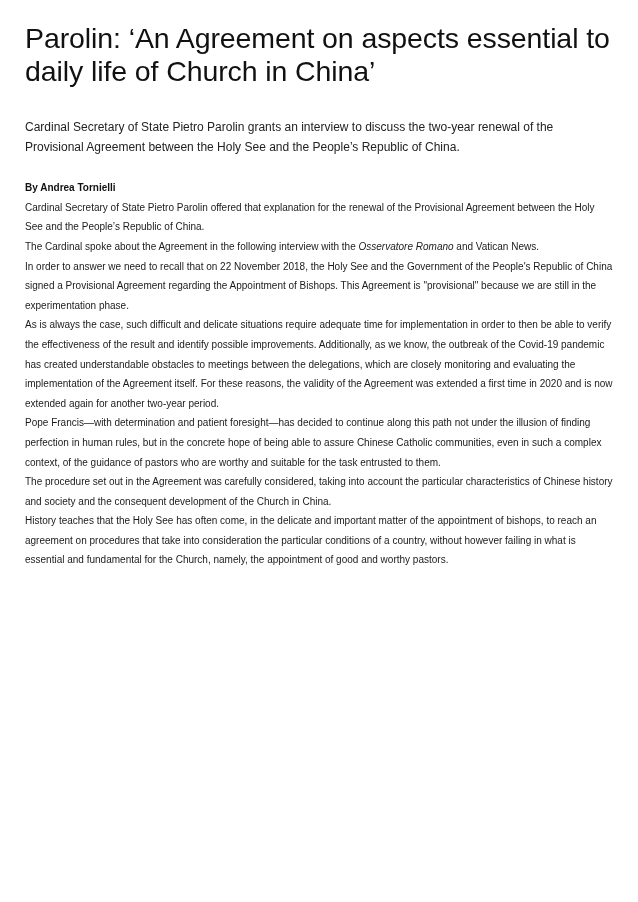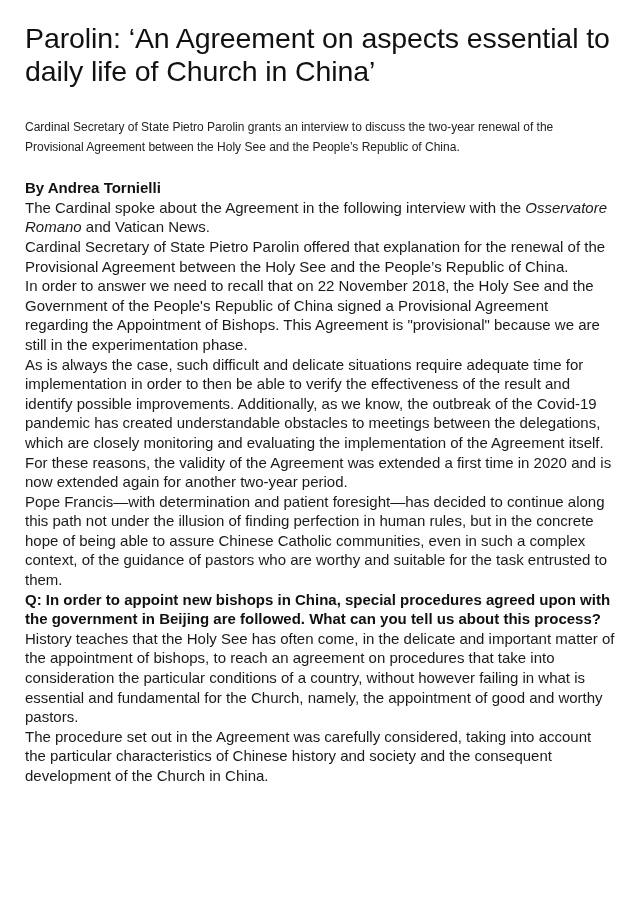--- a/index.html
+++ b/index.html
@@ -31,21 +31,21 @@
       letter-spacing: -0.1px;
     }
     .subtitle {
       margin-top: 30px;
       font-size: 12px;
       line-height: 19.6px;
       color: #222222;
     }
     .body {
       margin-top: 21px;
-      font-size: 15px;
+      font-size: 10px;
       line-height: 19.6px;
       color: #1a1a1a;
     }
     .body p {
       margin: 0;
     }
     .byline, .question {
       font-weight: bold;
       color: #111111;
     }
@@ -53,22 +53,21 @@
   </style>
 </head>
 <body>
 
 <div class="page">
   <h1>Parolin: ‘An Agreement on aspects essential to daily life of Church in China’</h1>
   <p class="subtitle" style="margin-bottom:0;">Cardinal Secretary of State Pietro Parolin grants an interview to discuss the two-year renewal of the Provisional Agreement between the Holy See and the People’s Republic of China.</p>
 
   <div class="body">
     <p class="byline">By Andrea Tornielli</p>
+    <p>Cardinal Secretary of State Pietro Parolin offered that explanation for the renewal of the Provisional Agreement between the Holy See and the People’s Republic of China.</p>
     <p><span>The Cardinal spoke about the Agreement in the following interview with the </span><em>Osservatore Romano</em><span> and Vatican News.</span></p>
-    <p>Cardinal Secretary of State Pietro Parolin offered that explanation for the renewal of the Provisional Agreement between the Holy See and the People’s Republic of China.</p>
     <p>In order to answer we need to recall that on 22 November 2018, the Holy See and the Government of the People's Republic of China signed a Provisional Agreement regarding the Appointment of Bishops. This Agreement is "provisional" because we are still in the experimentation phase.</p>
     <p>As is always the case, such difficult and delicate situations require adequate time for implementation in order to then be able to verify the effectiveness of the result and identify possible improvements. Additionally, as we know, the outbreak of the Covid-19 pandemic has created understandable obstacles to meetings between the delegations, which are closely monitoring and evaluating the implementation of the Agreement itself. For these reasons, the validity of the Agreement was extended a first time in 2020 and is now extended again for another two-year period.</p>
     <p>Pope Francis—with determination and patient foresight—has decided to continue along this path not under the illusion of finding perfection in human rules, but in the concrete hope of being able to assure Chinese Catholic communities, even in such a complex context, of the guidance of pastors who are worthy and suitable for the task entrusted to them.</p>
-    <p class="question">Q: In order to appoint new bishops in China, special procedures agreed upon with the government in Beijing are followed. What can you tell us about this process?</p>
+    <p>The procedure set out in the Agreement was carefully considered, taking into account the particular characteristics of Chinese history and society and the consequent development of the Church in China.</p>
     <p>History teaches that the Holy See has often come, in the delicate and important matter of the appointment of bishops, to reach an agreement on procedures that take into consideration the particular conditions of a country, without however failing in what is essential and fundamental for the Church, namely, the appointment of good and worthy pastors.</p>
-    <p>The procedure set out in the Agreement was carefully considered, taking into account the particular characteristics of Chinese history and society and the consequent development of the Church in China.</p>
   </div>
 </div>
 
 </body></html>

